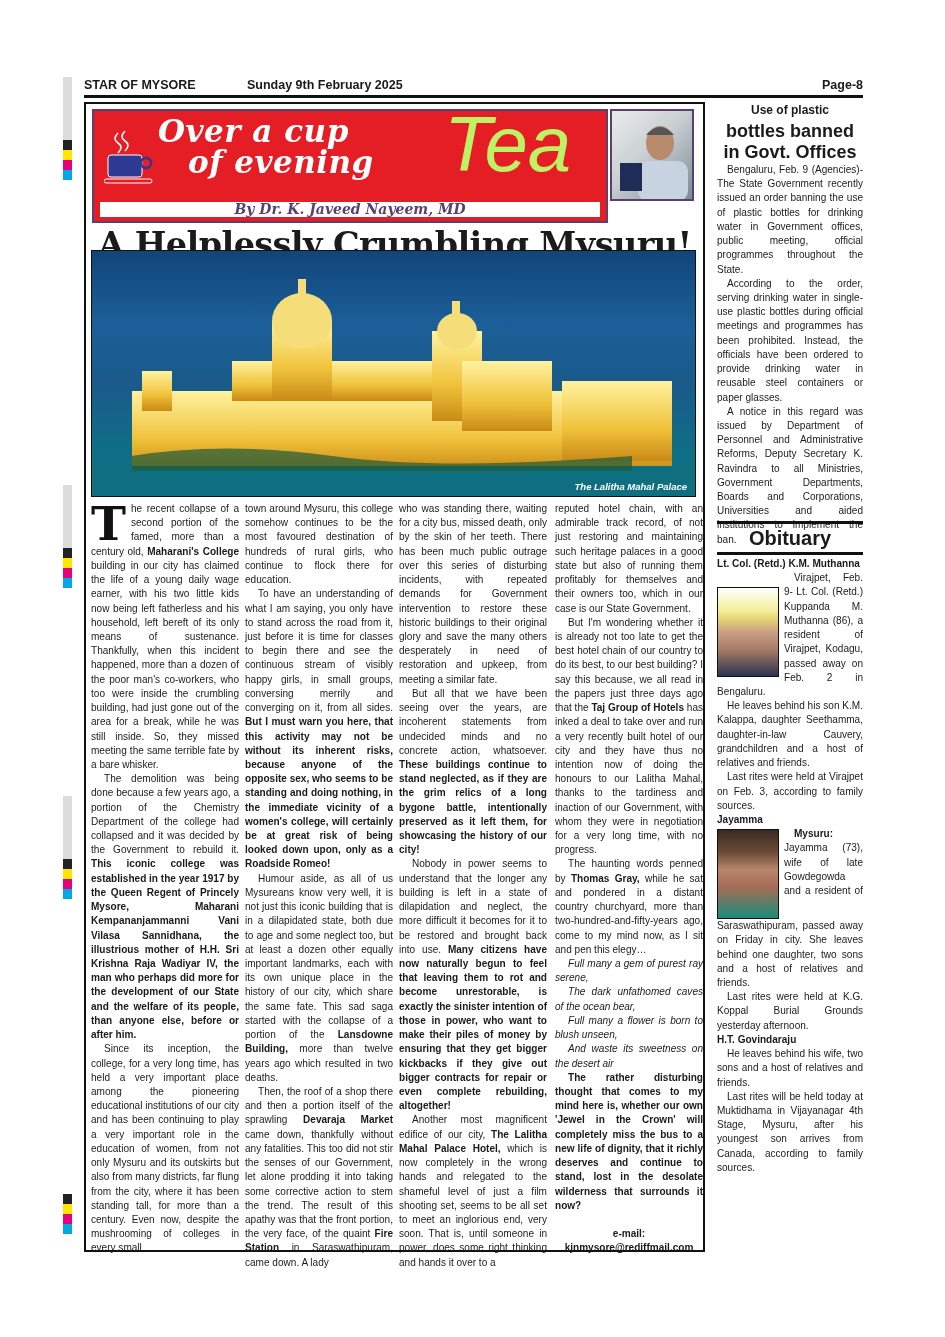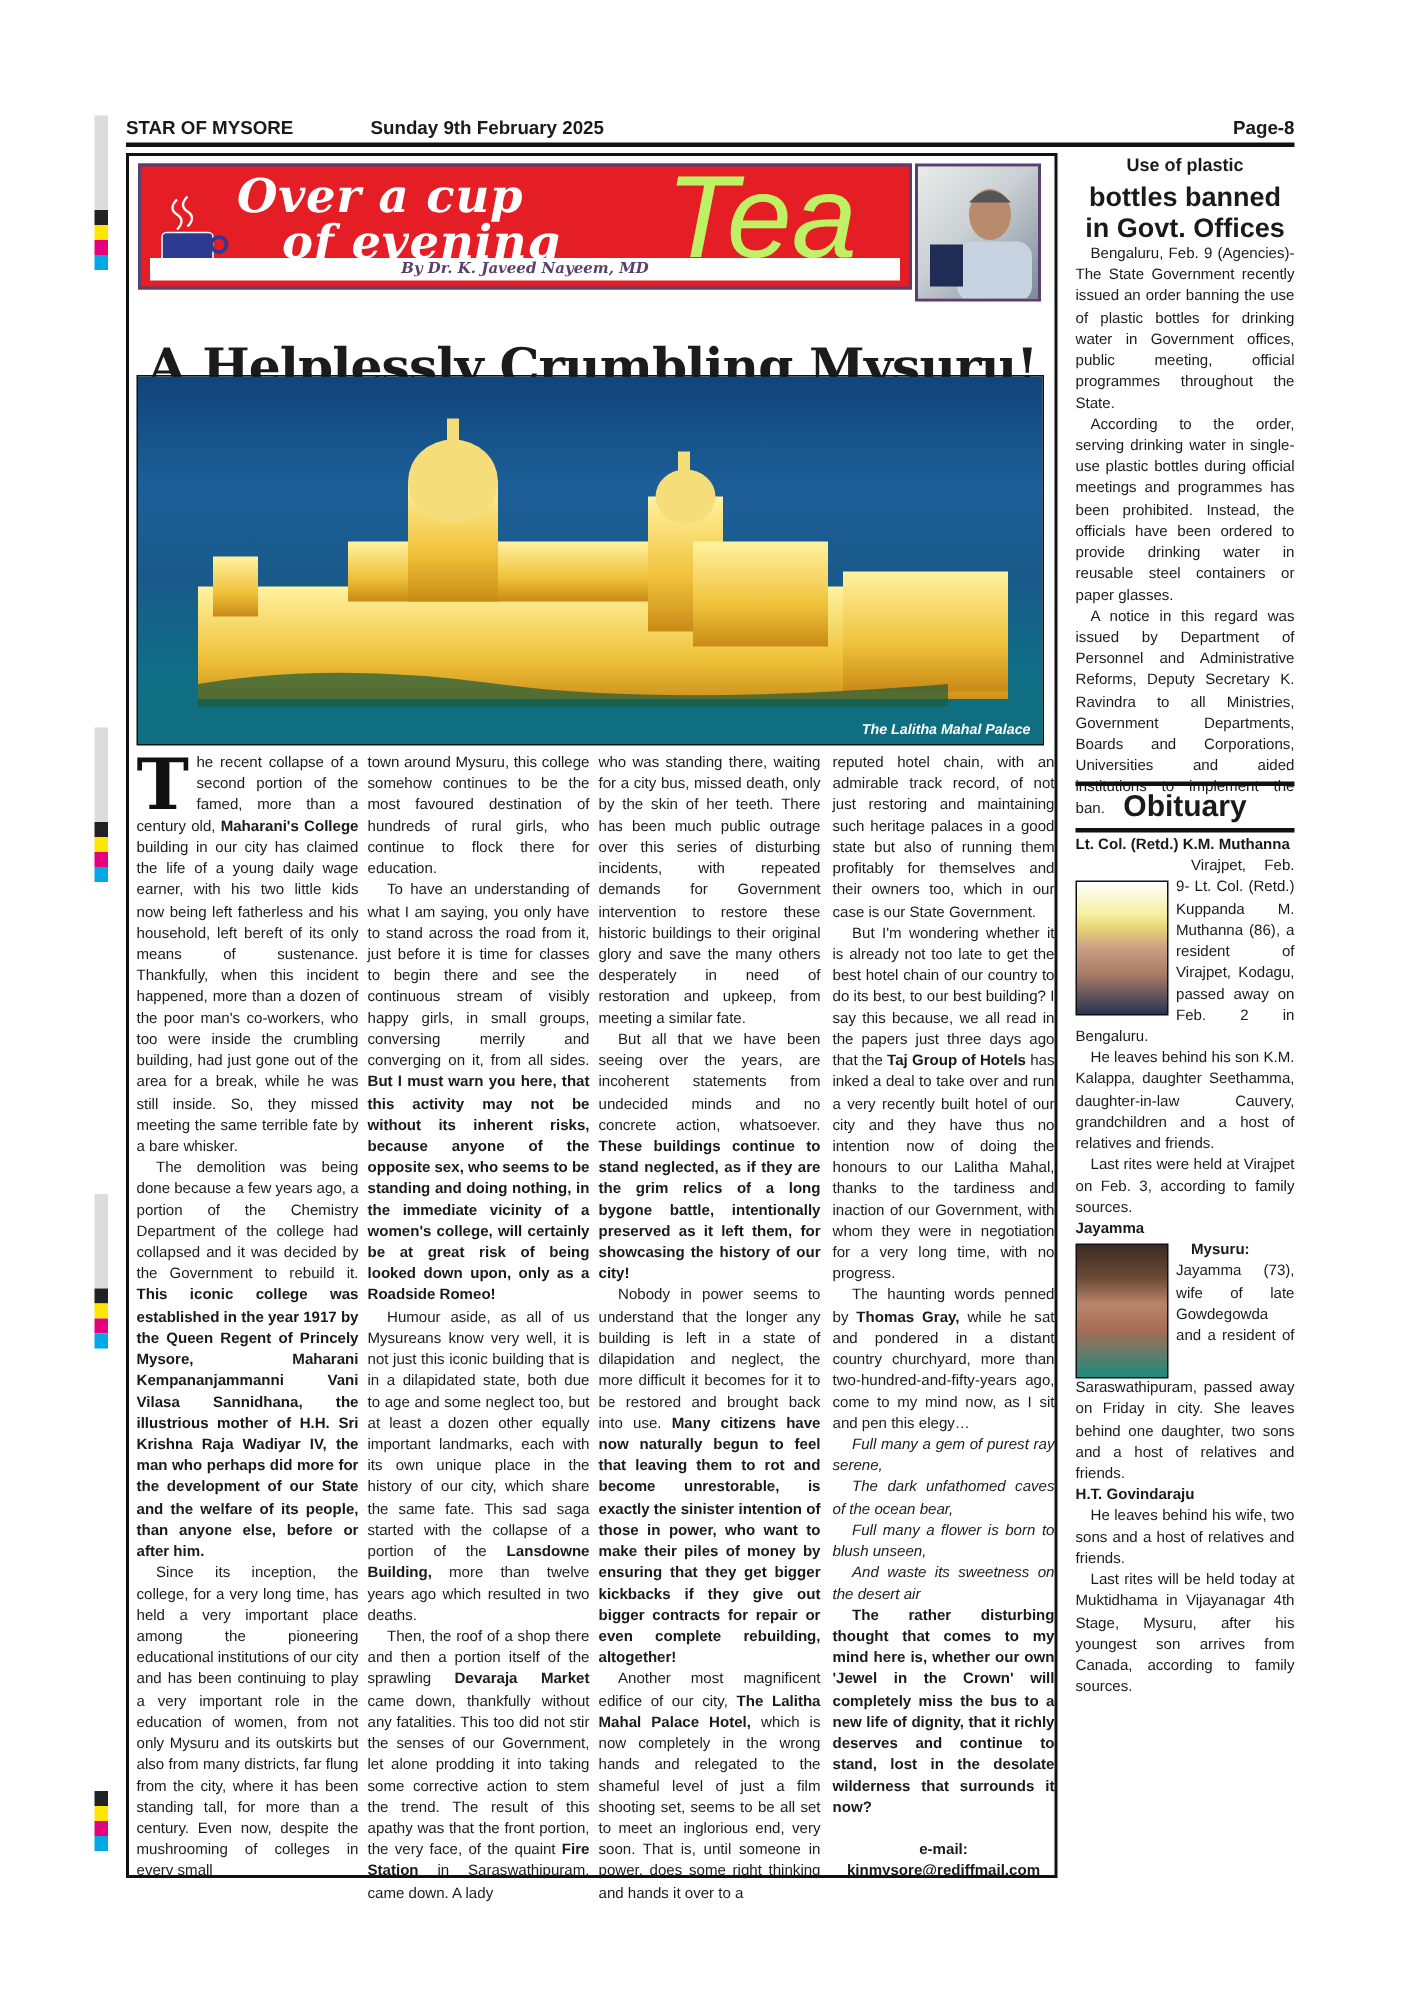--- a/index.html
+++ b/index.html
@@ -15,25 +15,25 @@
 
   
   .runhead { position:absolute; top:77px; left:84px; width:779px; height:18px; font-weight:bold; font-size:12.5px; border-bottom:3px solid #111; }
   .runhead .pub { position:absolute; left:0; top:1px; }
   .runhead .date { position:absolute; left:163px; top:1px; }
   .runhead .page { position:absolute; right:0; top:1px; }
 
   
   .mainbox { position:absolute; left:84px; top:102px; width:621px; height:1150px; border:2.5px solid #111; box-sizing:border-box; }
 
-  .banner { position:absolute; left:92px; top:109px; width:516px; height:84px; background:#e51d25; border:2px solid #5a3f70; box-sizing:border-box; }
+  .banner { position:absolute; left:92px; top:109px; width:516px; height:114px; background:#e51d25; border:2px solid #5a3f70; box-sizing:border-box; }
   .banner .t1 { position:absolute; left:64px; top:2px; font-family:"DejaVu Serif", serif; font-style:italic; font-weight:bold; color:#fff; font-size:31px; letter-spacing:0.5px; }
   .banner .t2 { position:absolute; left:94px; top:33px; font-family:"DejaVu Serif", serif; font-style:italic; font-weight:bold; color:#fff; font-size:31px; letter-spacing:0.5px; }
   .banner .tea { position:absolute; left:350px; top:-12px; font-family:Liberation Sans, sans-serif; font-style:italic; color:#bef264; font-size:78px; }
-  .banner .byline { position:absolute; left:6px; right:6px; bottom:4px; height:15px; background:#fff; font-family:"DejaVu Serif", serif; font-style:italic; font-weight:bold; font-size:10px; color:#5a3f70; text-align:center; line-height:15px; }
+  .banner .byline { position:absolute; left:6px; right:6px; bottom:4px; height:15px; background:#fff; font-family:"DejaVu Serif", serif; font-style:italic; font-weight:bold; font-size:14px; color:#5a3f70; text-align:center; line-height:15px; }
   .cup { position:absolute; left:10px; top:18px; width:56px; height:58px; }
   .author-photo { position:absolute; left:610px; top:109px; width:84px; height:92px; border:2px solid #5a3f70; box-sizing:border-box; background:linear-gradient(135deg,#e9ece9 0%,#c9cfd3 45%,#7a8a96 100%); overflow:hidden; }
 
   .headline { position:absolute; left:90px; top:203px; width:610px; text-align:center; font-family:"DejaVu Serif", serif; font-weight:bold; font-size:33.5px; color:#1b1b1b; letter-spacing:-0.6px; white-space:nowrap; }
 
   .photo { position:absolute; left:91px; top:250px; width:605px; height:247px; border:1.5px solid #111; box-sizing:border-box; overflow:hidden; background:linear-gradient(180deg,#10457a 0%,#1c5f98 30%,#1a5a8a 55%,#0f6e86 80%,#0e7382 100%); }
   .photo .caption { position:absolute; right:8px; bottom:4px; color:#fff; font-style:italic; font-weight:bold; font-size:9.5px; }
 
   
   .col { position:absolute; top:502px; width:148px; font-size:10.05px; line-height:14.22px; text-align:justify; hyphens:manual; }
@@ -200,19 +200,20 @@
   <div>
     <p class="obit-name" style="text-indent:0">Lt. Col. (Retd.) K.M. Muthanna</p>
     <div class="obit-photo ph1" style="margin-top:16px"></div>
     <p>Virajpet, Feb. 9- Lt. Col. (Retd.) Kuppanda M. Muthanna (86), a resident of Virajpet, Kodagu, passed away on Feb. 2 in Bengaluru.</p>
     <p style="clear:both">He leaves behind his son K.M. Kalappa, daughter Seethamma, daughter-in-law Cauvery, grandchildren and a host of relatives and friends.</p>
     <p>Last rites were held at Virajpet on Feb. 3, according to family sources.</p>
   </div>
   <div>
     <p class="obit-name" style="text-indent:0">Jayamma</p>
     <p><b>Mysuru:</b> <span class="obit-photo ph2"></span><span>Jayamma (73), wife of late Gowdegowda and a resident of Saraswathipuram, passed away on Friday in city. She leaves behind one daughter, two sons and a host of relatives and friends.</span></p>
+    <p style="clear:both">Last rites were held at K.G. Koppal Burial Grounds yesterday afternoon.</p>
   </div>
   <div>
     <p class="obit-name" style="text-indent:0">H.T. Govindaraju</p>
     <p style="clear:both">He leaves behind his wife, two sons and a host of relatives and friends.</p>
     <p>Last rites will be held today at Muktidhama in Vijayanagar 4th Stage, Mysuru, after his youngest son arrives from Canada, according to family sources.</p>
   </div>
 </div>
 
 </body></html>

